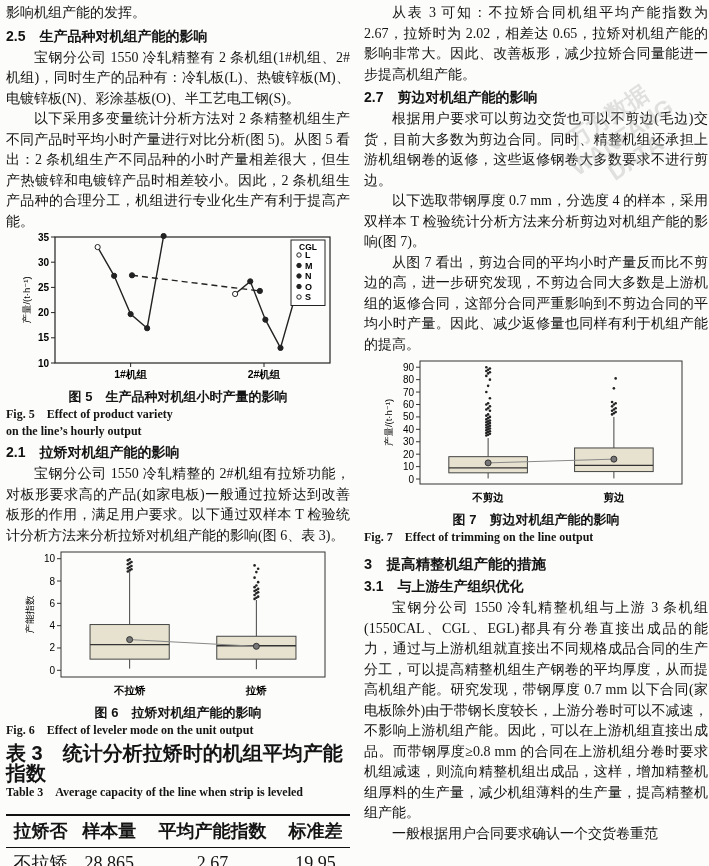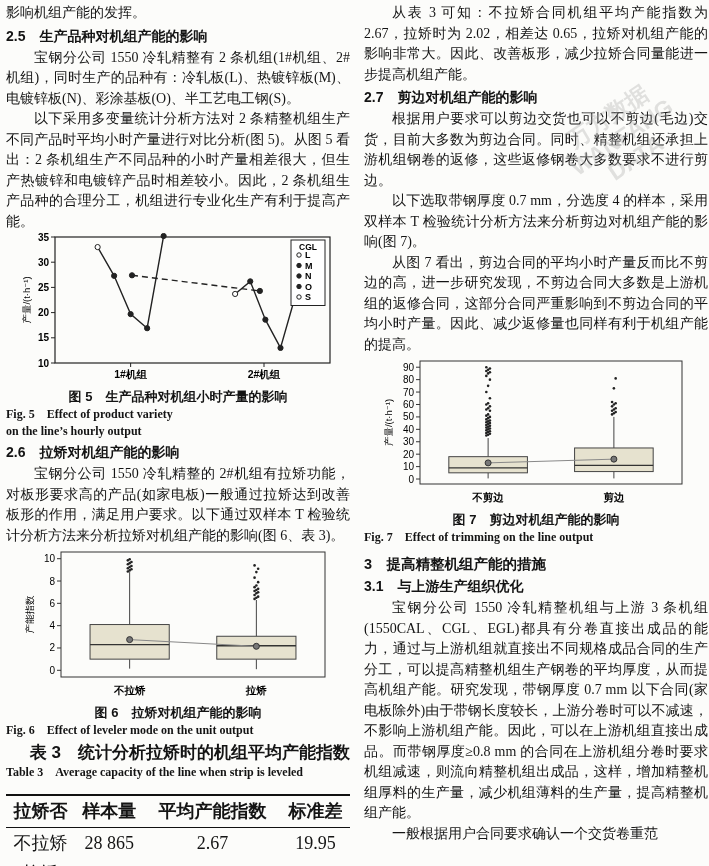--- a/index.html
+++ b/index.html
@@ -19,21 +19,21 @@
   .sec-big{font-size:14.5px;}
   .fig{text-align:center;margin:1px 0 0 0;}
   svg{font-family:"Liberation Sans","DejaVu Sans",sans-serif;}
   .cap-cn{
     font-family:"Liberation Sans","DejaVu Sans",sans-serif;
     font-size:13px;font-weight:bold;text-align:center;margin:0;line-height:19px;
   }
   .cap-en{font-size:12px;font-weight:bold;margin:0;line-height:17px;}
   .tbl-title-cn{
     font-family:"Liberation Sans","DejaVu Sans",sans-serif;
-    font-size:17px;font-weight:bold;text-align:right;margin:4px 0 1px 0;line-height:20px;
+    font-size:20px;font-weight:bold;text-align:left;margin:4px 0 1px 0;line-height:20px;
   }
   .tbl-title-en{font-size:12px;font-weight:bold;text-align:left;margin:0 0 3px 0;line-height:16px;}
   table.t3{width:100%;border-collapse:collapse;font-size:18px;margin-top:14px;}
   table.t3 th{
     font-family:"Liberation Sans","DejaVu Sans",sans-serif;font-weight:bold;
     border-top:2px solid #111;border-bottom:1.2px solid #111;padding:3px 0 4px 0;text-align:center;
   }
   table.t3 td{text-align:center;padding:3px 0;}
   table.t3 tr.last td{border-bottom:2px solid #111;}
   .wm{
@@ -99,21 +99,21 @@
           <circle cx="278" cy="53.5" r="2.2" fill="#222" stroke="#222"></circle>
           <text x="284" y="56.5" font-size="9" font-weight="bold">O</text>
           <circle cx="278" cy="64" r="2.2" fill="#fff" stroke="#222"></circle>
           <text x="284" y="67" font-size="9" font-weight="bold">S</text>
         </svg>
     </div>
     <p class="cap-cn">图 5　生产品种对机组小时产量的影响</p>
     <p class="cap-en">Fig. 5　Effect of product variety</p>
     <p class="cap-en">on the line’s hourly output</p>
 
-    <div class="sec">2.6　拉矫对机组产能的影响</div>
+    <div class="sec">2.1　拉矫对机组产能的影响</div>
     <p class="body">宝钢分公司 1550 冷轧精整的 2#机组有拉矫功能，对板形要求高的产品(如家电板)一般通过拉矫达到改善板形的作用，满足用户要求。以下通过双样本 T 检验统计分析方法来分析拉矫对机组产能的影响(图 6、表 3)。</p>
 
     <div class="fig">
       <svg id="fig6-svg" width="310" height="152">
           <rect x="38" y="5" width="264" height="125" fill="none" stroke="#333" stroke-width="1"></rect>
           <line x1="34" y1="123.30357142857144" x2="38" y2="123.30357142857144" stroke="#333"></line>
           <text x="32" y="126.80357142857144" text-anchor="end" font-size="10">0</text>
           <line x1="34" y1="100.98214285714286" x2="38" y2="100.98214285714286" stroke="#333"></line>
           <text x="32" y="104.48214285714286" text-anchor="end" font-size="10">2</text>
           <line x1="34" y1="78.66071428571429" x2="38" y2="78.66071428571429" stroke="#333"></line>

